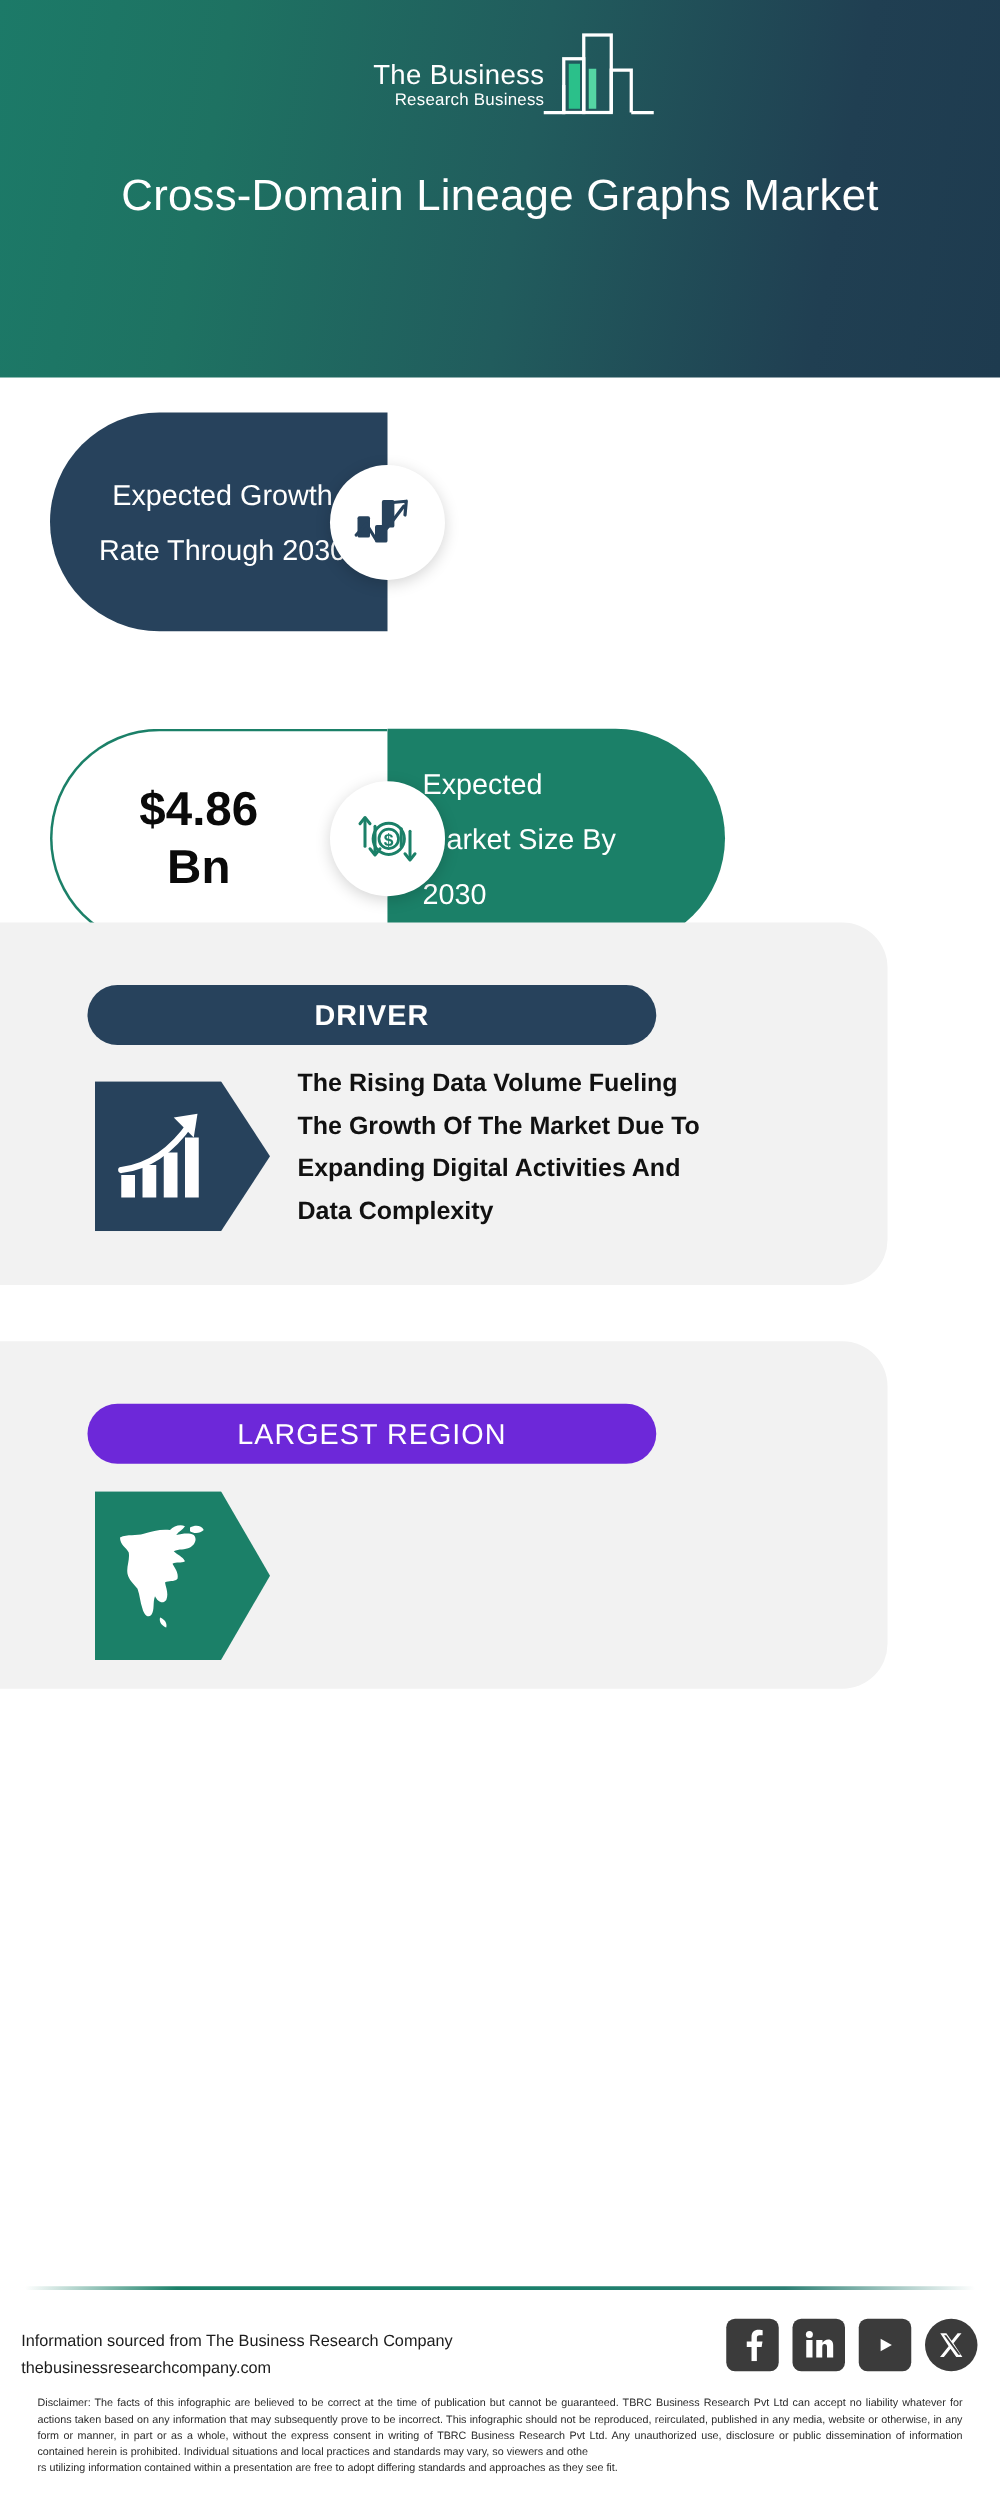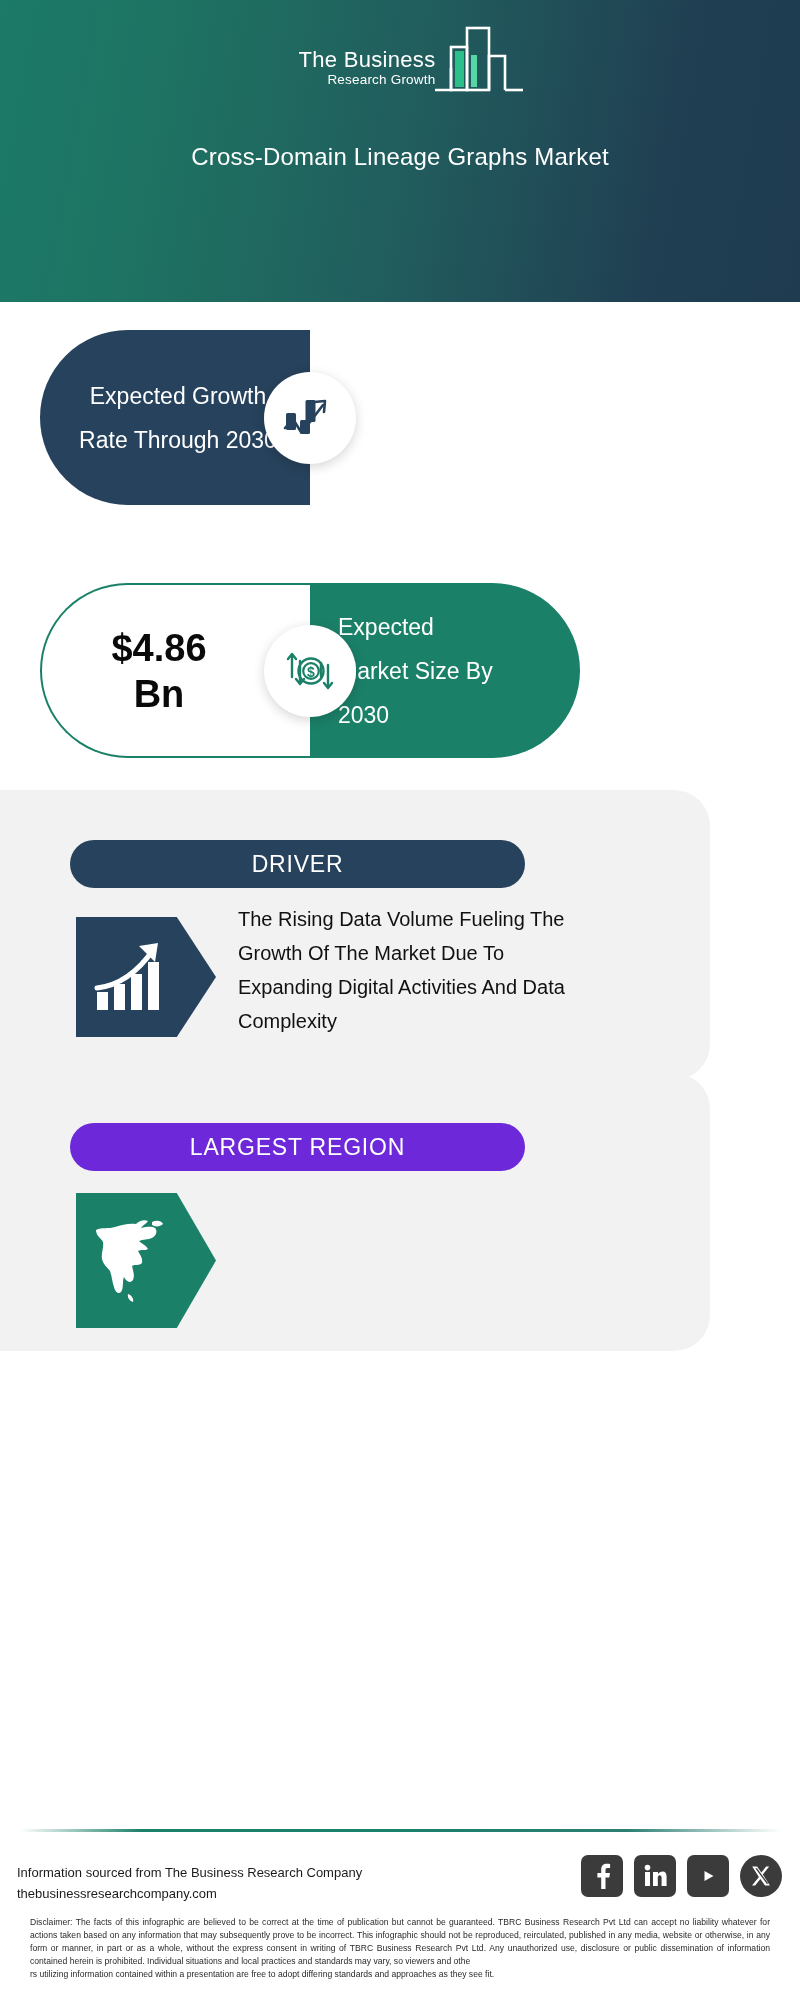--- a/index.html
+++ b/index.html
@@ -67,21 +67,21 @@
   }
   .logo-mark { position: relative; width: 96px; height: 72px; }
 
   
   .title {
     position: absolute;
     left: 60px; top: 132px;
     width: 680px;
     text-align: center;
     color: #ffffff;
-    font-size: 24px;
+    font-size: 35px;
     line-height: 49px;
     font-weight: 400;
     letter-spacing: .2px;
   }
 
   
   .stat1 {
     position: absolute;
     left: 40px; top: 330px;
     width: 540px;
@@ -189,21 +189,21 @@
   }
 
   
   .panel {
     position: absolute;
     left: 0;
     width: 710px;
     background: #f2f2f2;
     border-radius: 0 36px 36px 0;
   }
-  .panel-driver { top: 790px; height: 290px; }
+  .panel-driver { top: 738px; height: 290px; font-weight: bold; }
   .panel-region { top: 1073px; height: 278px; }
 
   .pill {
     position: absolute;
     left: 70px;
     top: 50px;
     width: 455px;
     height: 48px;
     border-radius: 24px;
     display: flex;
@@ -291,21 +291,21 @@
 <body>
 
 <div class="page">
 
   <div class="header">
 
     <div class="logo-wrap">
       <div class="logo-inner">
         <div class="logo-text">
           <div class="logo-line1">The Business</div>
-          <div class="logo-line2">Research Growth</div>
+          <div class="logo-line2">Research Business</div>
         </div>
         <div class="logo-mark">
           <svg width="96" height="72" viewBox="0 0 96 72" xmlns="http://www.w3.org/2000/svg">
             <path d="M2 68 H18 V46" fill="none" stroke="#ffffff" stroke-width="2.6"></path>
             <rect x="18" y="25" width="16" height="43" fill="none" stroke="#ffffff" stroke-width="2.6"></rect>
             <rect x="22" y="29" width="9" height="36" fill="#2bc08a"></rect>
             <rect x="34" y="6" width="22" height="62" fill="none" stroke="#ffffff" stroke-width="2.6"></rect>
             <rect x="38" y="33" width="6" height="32" fill="#55d6a4"></rect>
             <path d="M56 68 V34 H72 V68" fill="none" stroke="#ffffff" stroke-width="2.6"></path>
             <path d="M72 68 H90" fill="none" stroke="#ffffff" stroke-width="2.6"></path>

